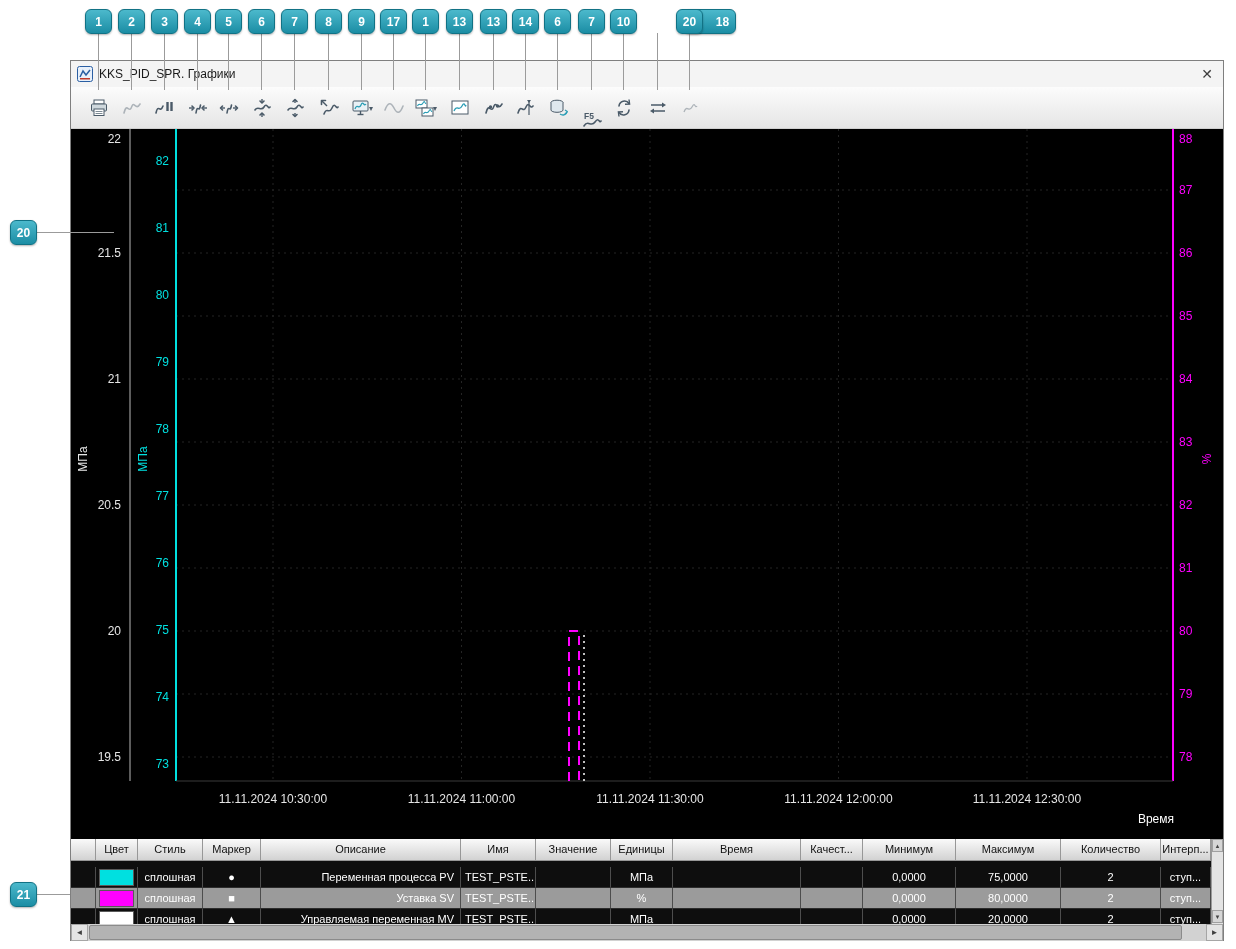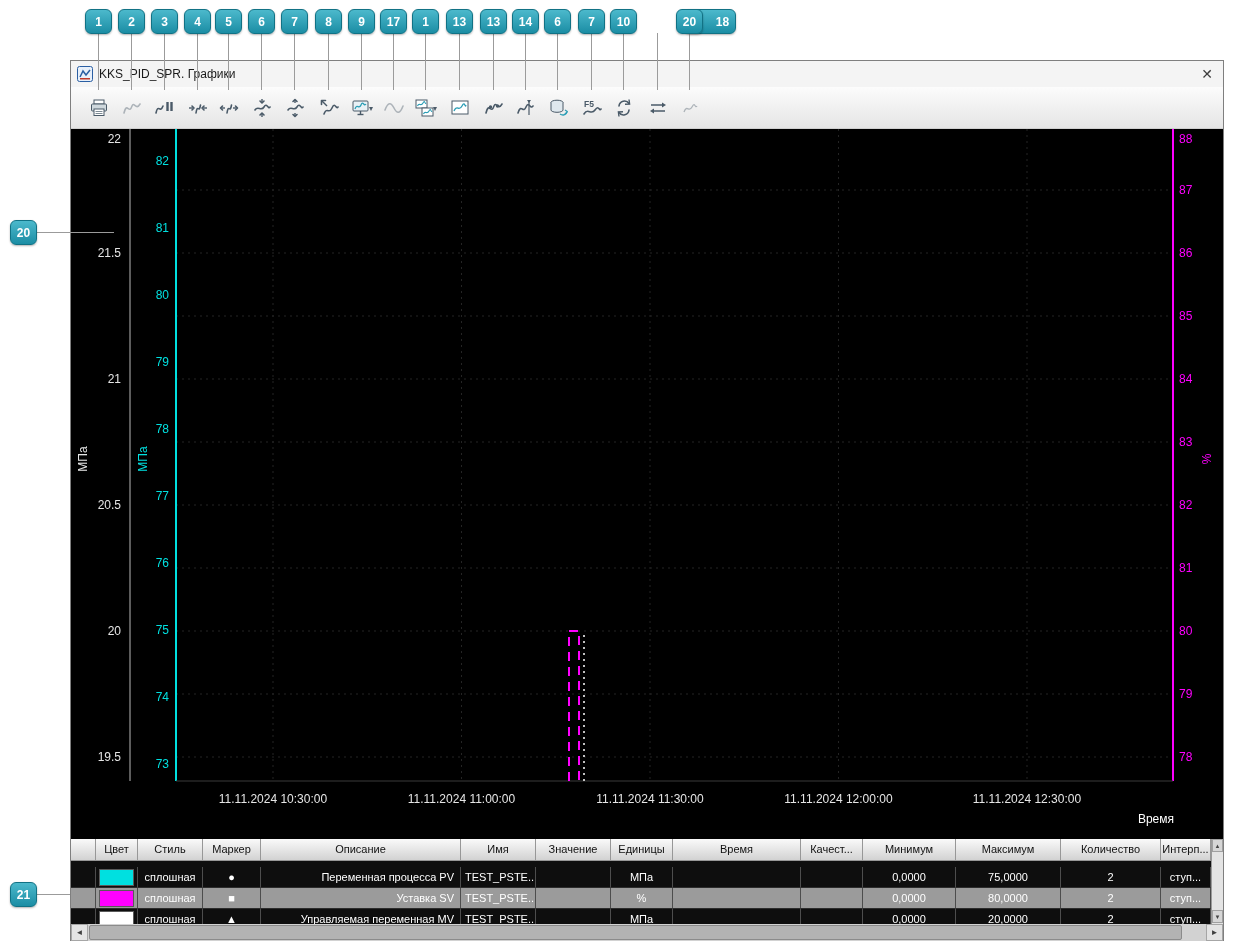--- a/index.html
+++ b/index.html
@@ -174,21 +174,21 @@
           </svg>
         </div>
         <div class="tb-btn" style="left: 472px;">
           <svg width="20" height="20" viewBox="0 0 20 20">
             <ellipse cx="9" cy="4.5" rx="6" ry="2.3" fill="#dfe8ee" stroke="#4a5a68"></ellipse>
             <path d="M3,4.5 V12 a6,2.3 0 0 0 12,0 V4.5" fill="#dfe8ee" stroke="#4a5a68"></path>
             <path d="M12,16 c3,2 5,1 7,-2" fill="none" stroke="#2a9db5" stroke-width="1.4"></path>
             <path d="M17,12 L19.3,13.6 L17.8,16" fill="none" stroke="#2a9db5" stroke-width="1.2"></path>
           </svg>
         </div>
-        <div class="tb-btn" style="left: 506px;">
+        <div class="tb-btn" style="left: 506px; margin-top: 12px;">
           <svg width="20" height="20" viewBox="0 0 20 20">
             <text x="2" y="9" font-size="8.5" font-weight="bold" fill="#4a5a68" font-family="Liberation Sans,sans-serif">F5</text>
             <path d="M2,16 C6,9 9,18 13,12 S17,14 19,11" fill="none" stroke="#4a5a68" stroke-width="1.6" stroke-linecap="round" stroke-linejoin="round"></path>
           </svg>
         </div>
         <div class="tb-btn" style="left: 538px;">
           <svg width="20" height="20" viewBox="0 0 20 20">
             <path d="M5,8 A5.5,5.5 0 0 1 15,5.5" fill="none" stroke="#4a5a68" stroke-width="1.6" stroke-linecap="round" stroke-linejoin="round"></path>
             <path d="M15,1.5 L15.6,6 L11,6.3" fill="none" stroke="#4a5a68" stroke-width="1.4"></path>
             <path d="M15,12 A5.5,5.5 0 0 1 5,14.5" fill="none" stroke="#4a5a68" stroke-width="1.6" stroke-linecap="round" stroke-linejoin="round"></path>

